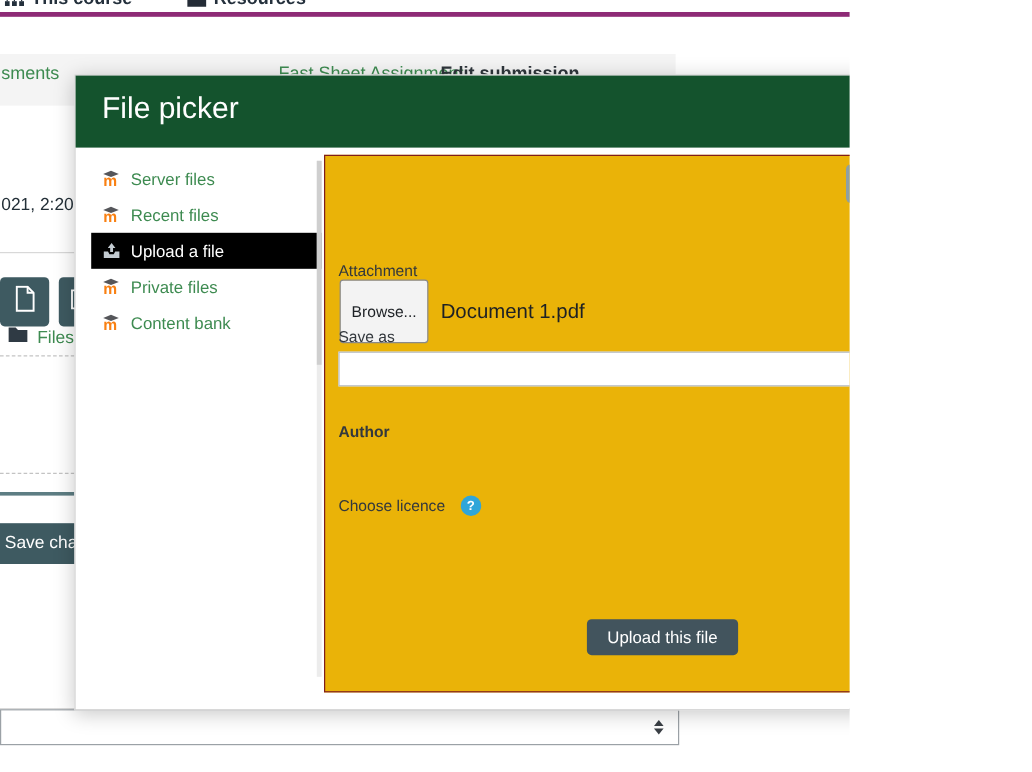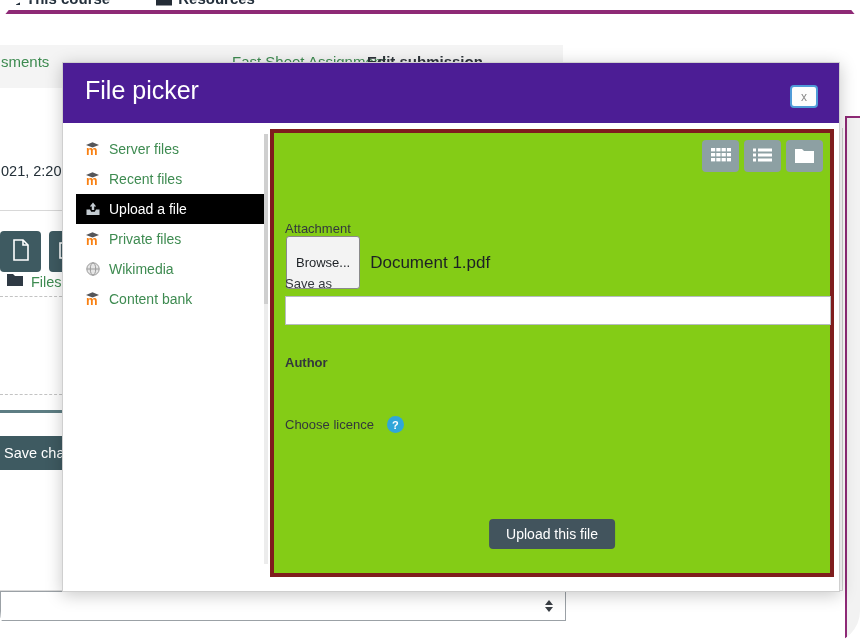--- a/index.html
+++ b/index.html
@@ -1,18 +1,18 @@
 <!DOCTYPE html>
 <html><head>
 <meta charset="utf-8">
 <style>
   * { margin:0; padding:0; box-sizing:border-box; }
   html,body { width:860px; height:643px; }
   body { font-family:"Liberation Sans", sans-serif; background:#fff; }
-  #page { position:relative; width:860px; height:643px; overflow:hidden; background:#fff;border-radius:32px; }
+  #page { position:relative; width:708px; height:643px; overflow:hidden; background:#fff; }
 
   
   .topnav { position:absolute; top:-10px; left:4px; display:flex; align-items:center; gap:0;
             font-size:15px; font-weight:600; color:#24303c; white-space:nowrap; }
   .topnav .nav-item { display:flex; align-items:center; gap:6px; margin-right:46px; }
   .brand-bar { position:absolute; top:10px; left:0; width:860px; height:4px; background:#8e2a76; }
 
   .breadcrumb-bar { position:absolute; top:45px; left:0; width:563px; height:43px; background:#f4f4f4; }
   .crumb { position:absolute; top:8px; font-size:15px; white-space:nowrap; }
   .crumb.green { color:#3e8b51; }
@@ -44,36 +44,36 @@
 
   .bottom-select { position:absolute; left:0; top:591px; width:566px; height:30px; background:#fff;
                    border:1px solid #9ba1a6; }
   .spinner { position:absolute; right:12px; top:8px; display:flex; flex-direction:column; gap:2px; }
   .tri-up   { width:0; height:0; border-left:4px solid transparent; border-right:4px solid transparent; border-bottom:5px solid #3a3f45; }
   .tri-down { width:0; height:0; border-left:4px solid transparent; border-right:4px solid transparent; border-top:5px solid #3a3f45; }
 
   
   .dialog { position:absolute; left:62px; top:62px; width:778px; height:530px; background:#fff;
             box-shadow:0 3px 16px rgba(0,0,0,.22); border:1px solid #cfcfcf; z-index:10; }
-  .dialog-header { position:absolute; left:0; top:0; width:100%; height:60px; background:#4c1d95; }
+  .dialog-header { position:absolute; left:0; top:0; width:100%; height:60px; background:#14532d; }
   .dialog-title { position:absolute; left:22px; top:13px; color:#fff; font-size:25px; font-weight:500; }
   .close-btn { position:absolute; right:21px; top:22px; width:28px; height:23px; background:#fdfdfd;
                border:2px solid #4f9bd8; border-radius:4px; color:#8a8a8a; font-size:12px;
                display:flex; align-items:center; justify-content:center; cursor:pointer; font-family:inherit; }
 
   .repo-list { position:absolute; left:13px; top:71px; width:192px; list-style:none; }
   .repo-item { height:30px; display:flex; align-items:center; gap:8px; padding-left:9px;
                font-size:14px; color:#3e8b51; cursor:pointer; white-space:nowrap; }
   .repo-item.selected { background:#000000; color:#fff; }
   .repo-icon { width:16px; height:16px; flex:0 0 16px; display:inline-flex; }
   .sidebar-scroll { position:absolute; left:201px; top:71px; width:4px; height:430px; background:#ececec; }
   .sidebar-scroll .thumb { position:absolute; left:0; top:0; width:4px; height:170px; background:#cfcfcf; }
 
   .content-box { position:absolute; left:207px; top:66px; width:564px; height:448px;
-                 border:4px solid #7f1d1d; background:#84cc16; }
+                 border:1px solid #7f1d1d; background:#eab308; }
   .viewbar { position:absolute; top:7px; right:7px; display:flex; gap:5px; }
   .view-btn { width:37px; height:32px; background:#8da0a3; border:none; border-radius:4px;
               display:flex; align-items:center; justify-content:center; cursor:pointer; }
 
   .form-label { position:absolute; font-size:13px; color:#33383d; white-space:nowrap; }
   #lbl-attachment { left:11px; top:88px; }
   .browse-row { position:absolute; left:12px; top:103px; display:flex; align-items:center; gap:10px; }
   .browse-btn { font-family:Liberation Sans, sans-serif; font-size:13px; color:#1d2125; background:#f3f3f3;
                 border:1px solid #8a8a8a; border-radius:3px; padding:18px 9px; cursor:pointer; }
   .filename { font-size:17px; color:#1d2125; }
@@ -219,30 +219,20 @@
         <span>Upload a file</span>
       </li>
       <li class="repo-item">
         <span class="repo-icon">
           <svg width="16" height="16" viewBox="0 0 16 16">
               <text x="1" y="14" font-size="13" font-weight="bold" fill="#f98012" font-family="sans-serif">m</text>
               <polygon points="1,4 7.5,1.2 14,4 7.5,6.5" fill="#55565a"></polygon>
             </svg>
         </span>
         <span>Private files</span>
-      </li>
-      <li class="repo-item">
-        <span class="repo-icon">
-          <svg width="16" height="16" viewBox="0 0 16 16">
-              <circle cx="8" cy="8" r="6.2" fill="#e6e6e6" stroke="#9a9a9a" stroke-width="1"></circle>
-              <ellipse cx="8" cy="8" rx="2.7" ry="6.2" fill="none" stroke="#9a9a9a" stroke-width="1"></ellipse>
-              <line x1="1.8" y1="8" x2="14.2" y2="8" stroke="#9a9a9a" stroke-width="1"></line>
-            </svg>
-        </span>
-        <span>Wikimedia</span>
       </li>
       <li class="repo-item">
         <span class="repo-icon">
           <svg width="16" height="16" viewBox="0 0 16 16">
               <text x="1" y="14" font-size="13" font-weight="bold" fill="#f98012" font-family="sans-serif">m</text>
               <polygon points="1,4 7.5,1.2 14,4 7.5,6.5" fill="#55565a"></polygon>
             </svg>
         </span>
         <span>Content bank</span>
       </li>

